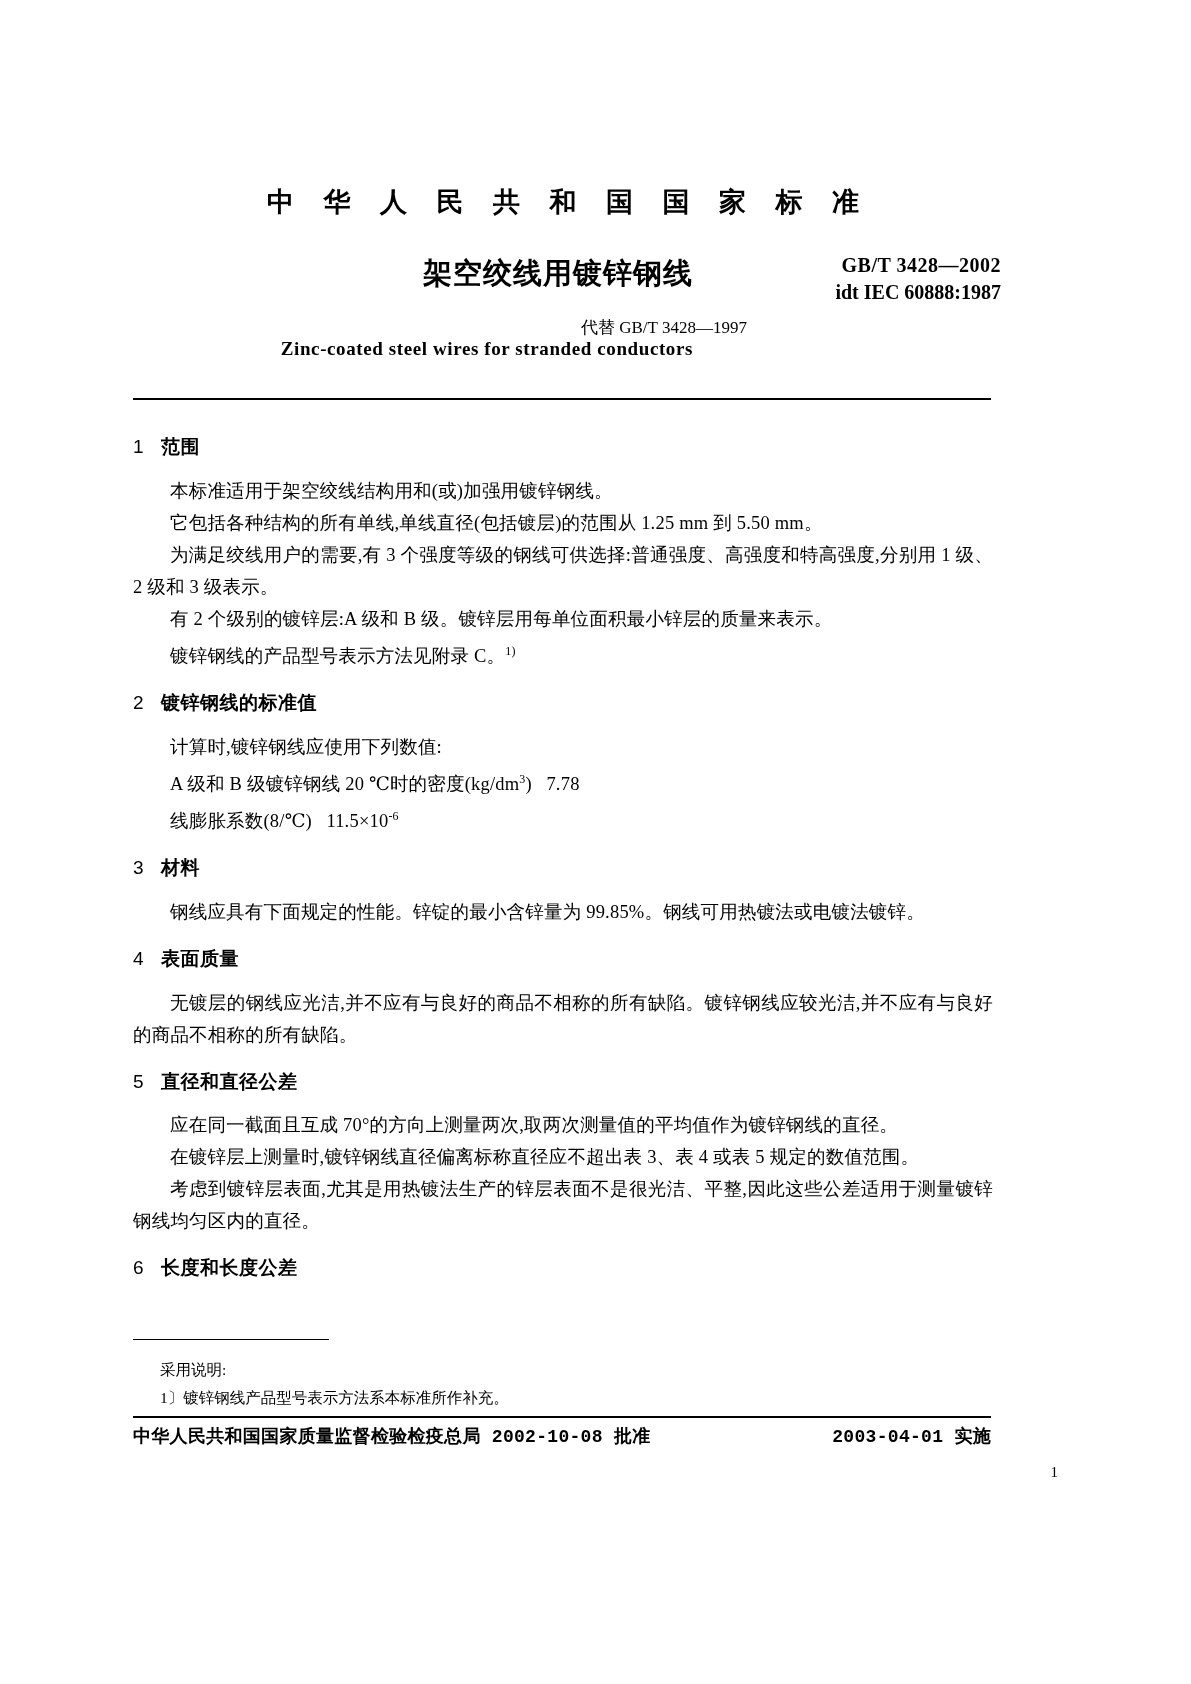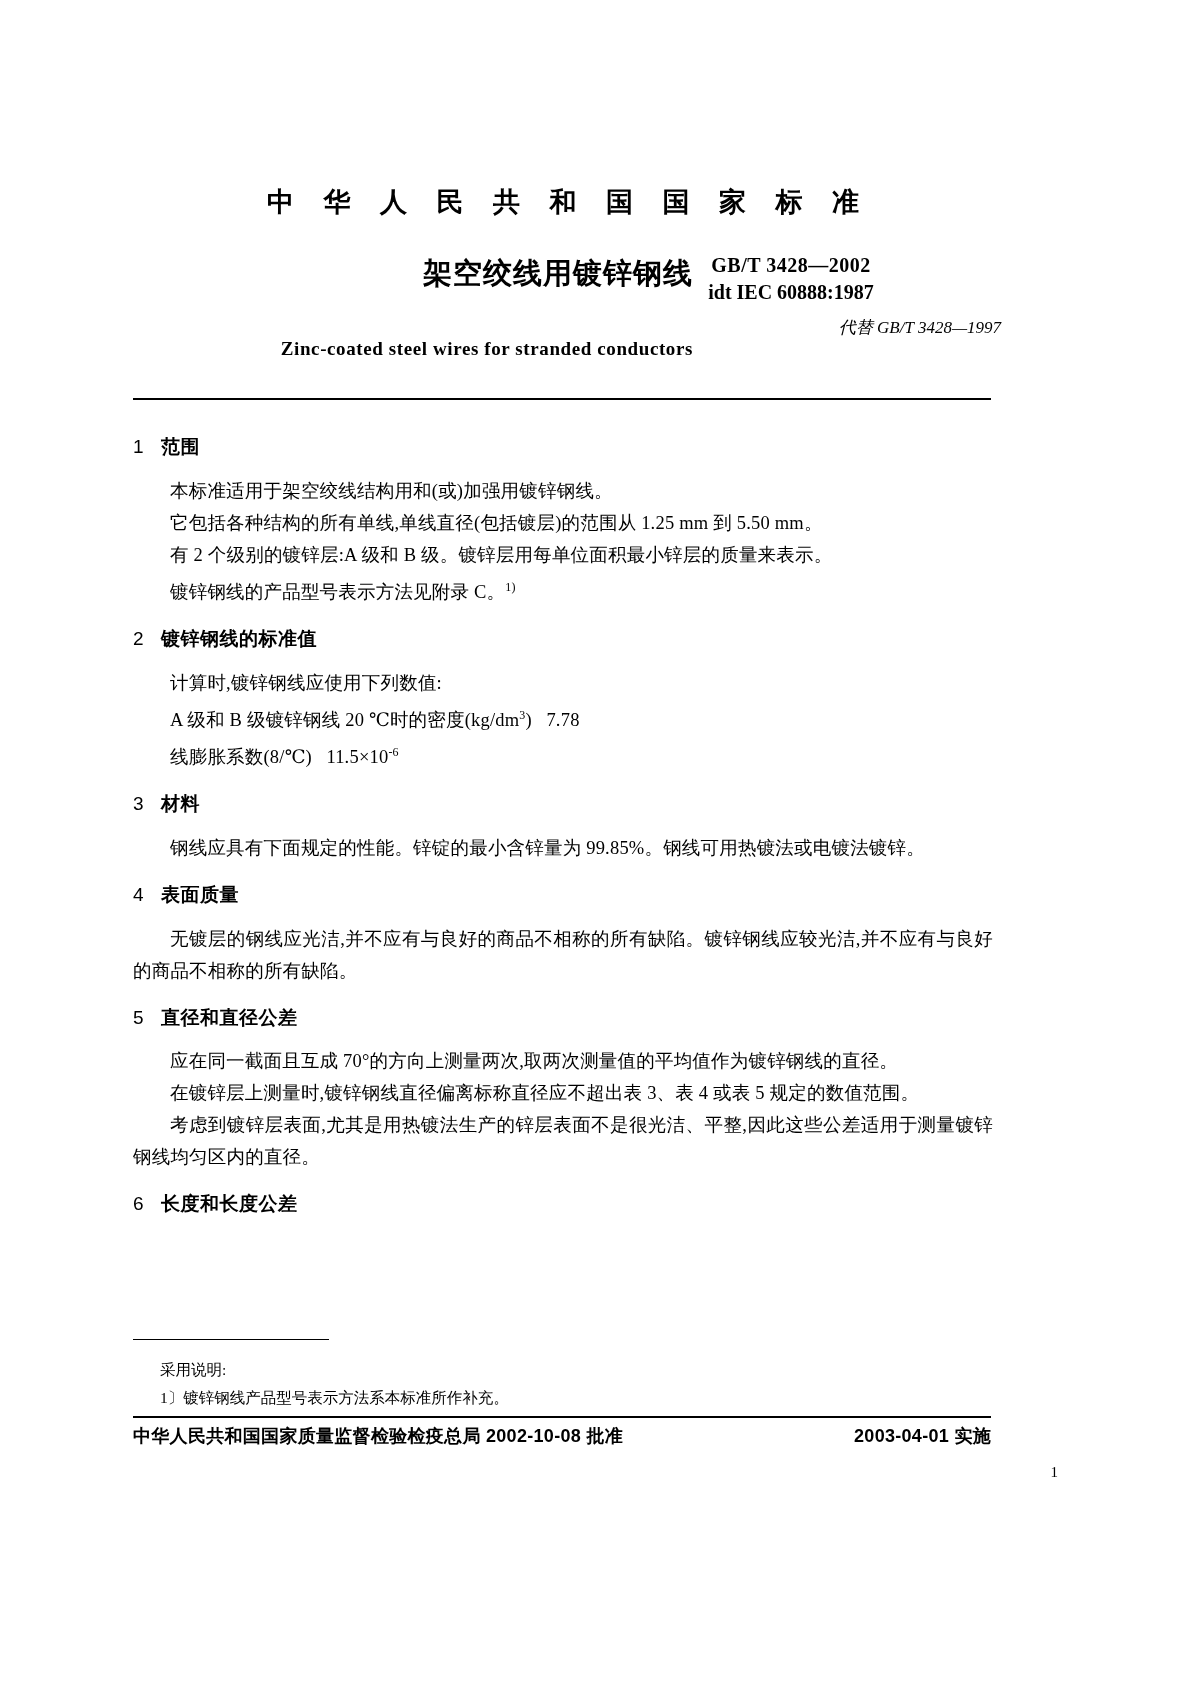--- a/index.html
+++ b/index.html
@@ -65,44 +65,42 @@
     letter-spacing: 0.6px;
     font-family: "Liberation Serif", "DejaVu Serif", serif;
     white-space: nowrap;
   }
 
   
   .std-numbers {
     position: absolute;
     right: 190px;
     top: 238px;
-    text-align: center;
+    text-align: right;
     width: 420px;
   }
   .std-no {
     font-size: 20px;
     font-weight: 700;
     letter-spacing: 0.5px;
     white-space: nowrap;
   }
   .idt-no {
     font-size: 20px;
     font-weight: 700;
     margin-top: 4px;
     white-space: nowrap;
   }
   .replaces {
     position: absolute;
     right: 190px;
     top: 300px;
     font-size: 17px;
-    text-align: right;
     width: 420px;
     white-space: nowrap;
-    font-style: italic;
   }
 
   .rule-top {
     position: absolute;
     left: 133px;
     top: 382px;
     width: 858px;
     height: 0;
     border-top: 2px solid #000;
   }
@@ -193,21 +191,21 @@
     border-top: 2px solid #000;
   }
   .footer {
     position: absolute;
     left: 133px;
     top: 1408px;
     width: 858px;
     display: flex;
     justify-content: space-between;
     align-items: baseline;
-    font-family: Liberation Sans, sans-serif;
+    font-family: Liberation Mono, monospace;
     font-size: 18px;
     font-weight: 700;
     letter-spacing: 0.3px;
   }
   .page-number {
     position: absolute;
     right: 133px;
     top: 1448px;
     font-size: 15px;
     text-align: right;
@@ -238,20 +236,21 @@
   <div class="body-area">
 
     <div class="sec">
       <h2 class="sec-head">
         <span class="num">1</span><span>范围</span>
       </h2>
       <div class="gap-after-head"></div>
       <div class="sec-body">
         <p class="para">本标准适用于架空绞线结构用和(或)加强用镀锌钢线。</p>
         <p class="para">它包括各种结构的所有单线,单线直径(包括镀层)的范围从 1.25 mm 到 5.50 mm。</p>
+        <p class="para">为满足绞线用户的需要,有 3 个强度等级的钢线可供选择:普通强度、高强度和特高强度,分别用 1 级、2 级和 3 级表示。</p>
         <p class="para">有 2 个级别的镀锌层:A 级和 B 级。镀锌层用每单位面积最小锌层的质量来表示。</p>
         <p class="para"><span>镀锌钢线的产品型号表示方法见附录 C。</span><sup class="fn">1)</sup></p>
       </div>
     </div>
 
     <div class="gap-before-head"></div>
 
     <div class="sec">
       <h2 class="sec-head">
         <span class="num">2</span><span>镀锌钢线的标准值</span>

